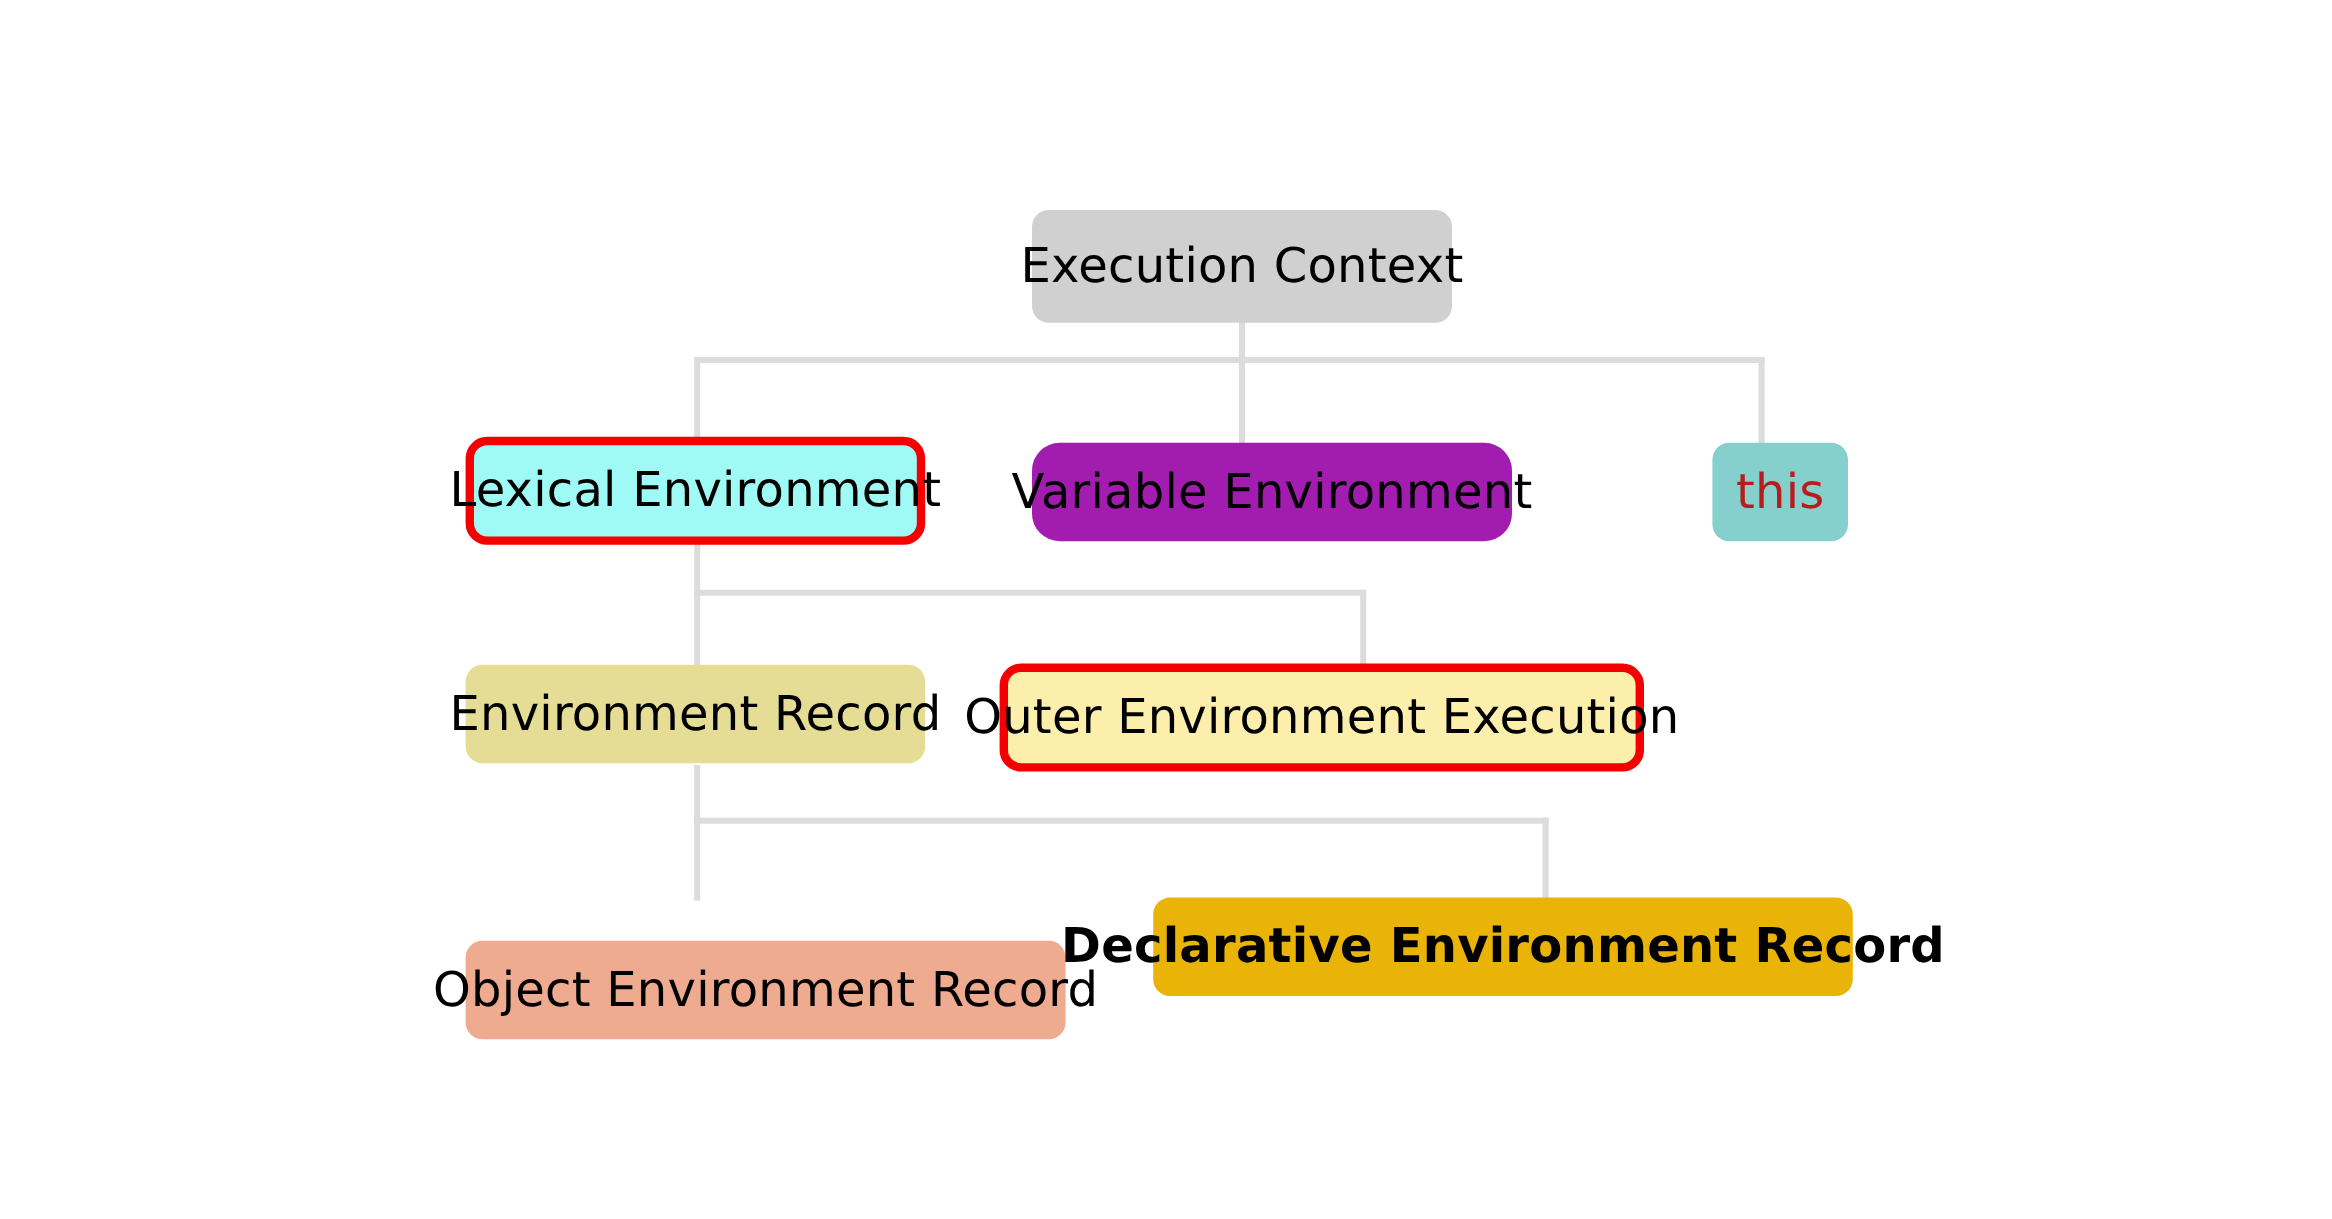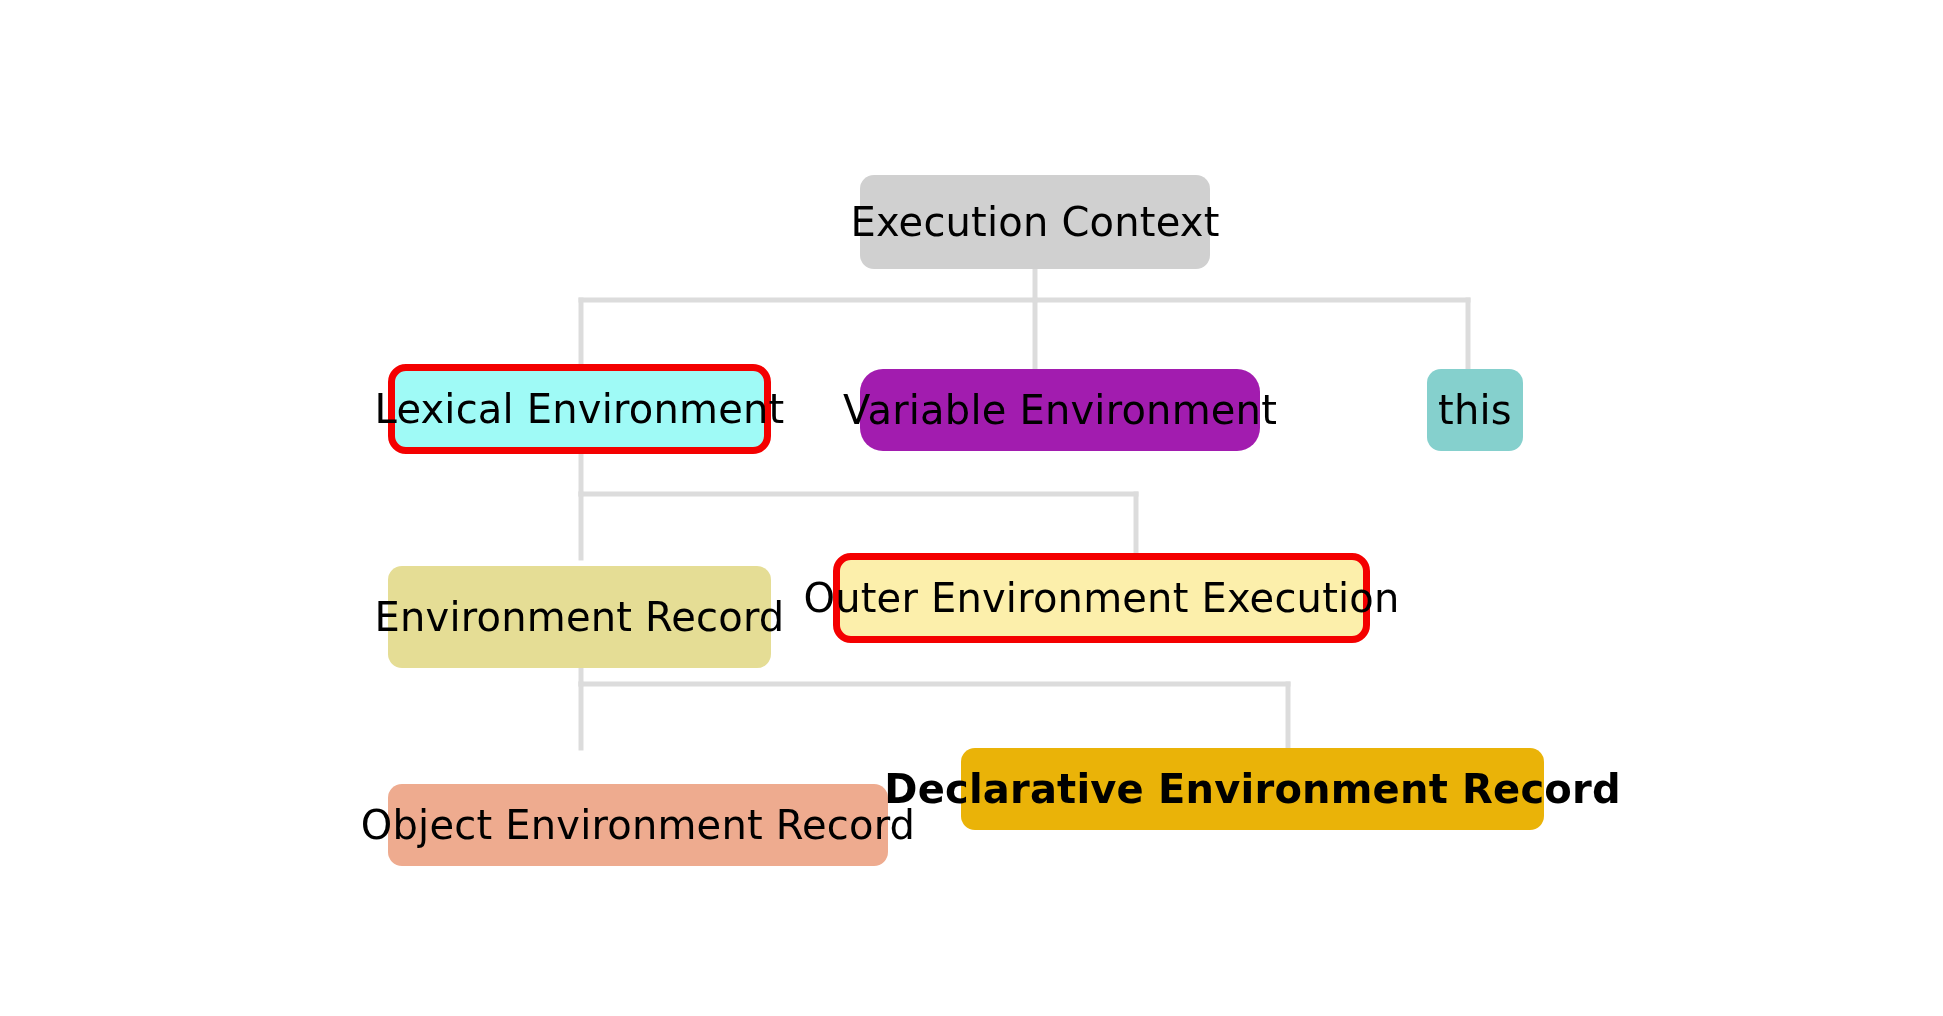--- a/index.html
+++ b/index.html
@@ -66,24 +66,24 @@
   <div id="nodes">
       <div class="node" style="left: 860px; top: 175px; width: 350px; height: 94px; background: rgb(208, 208, 208); color: rgb(0, 0, 0);">
         <span>Execution Context</span>
       </div>
       <div class="node highlight" style="left: 388px; top: 364px; width: 383px; height: 90px; background: rgb(159, 250, 246); color: rgb(0, 0, 0); border-color: rgb(244, 0, 0);">
         <span>Lexical Environment</span>
       </div>
       <div class="node" style="left: 860px; top: 369px; width: 400px; height: 82px; background: #a21caf; color: rgb(0, 0, 0); border-radius: 23px;">
         <span>Variable Environment</span>
       </div>
-      <div class="node" style="left: 1427px; top: 369px; width: 96px; height: 82px; background: rgb(133, 208, 205); color: #000000;">
+      <div class="node" style="left: 1427px; top: 369px; width: 113px; height: 82px; background: rgb(133, 208, 205); color: #b91c1c;">
         <span>this</span>
       </div>
-      <div class="node" style="left: 388px; top: 566px; width: 383px; height: 102px; background: rgb(229, 221, 149); color: rgb(0, 0, 0); justify-content: center;">
+      <div class="node" style="left: 388px; top: 554px; width: 383px; height: 82px; background: rgb(229, 221, 149); color: rgb(0, 0, 0); justify-content: center;">
         <span>Environment Record</span>
       </div>
       <div class="node highlight" style="left: 833px; top: 553px; width: 537px; height: 90px; background: rgb(252, 239, 171); color: rgb(0, 0, 0); border-color: rgb(244, 0, 0);">
         <span>Outer Environment Execution</span>
       </div>
       <div class="node" style="left: 388px; top: 748px; width: 500px; height: 82px; background: rgb(238, 171, 143); color: rgb(0, 0, 0); margin-top: 36px;">
         <span>Object Environment Record</span>
       </div>
       <div class="node" style="left: 961px; top: 748px; width: 583px; height: 82px; background: #eab308; color: rgb(0, 0, 0); font-weight: bold;">
         <span>Declarative Environment Record</span>

